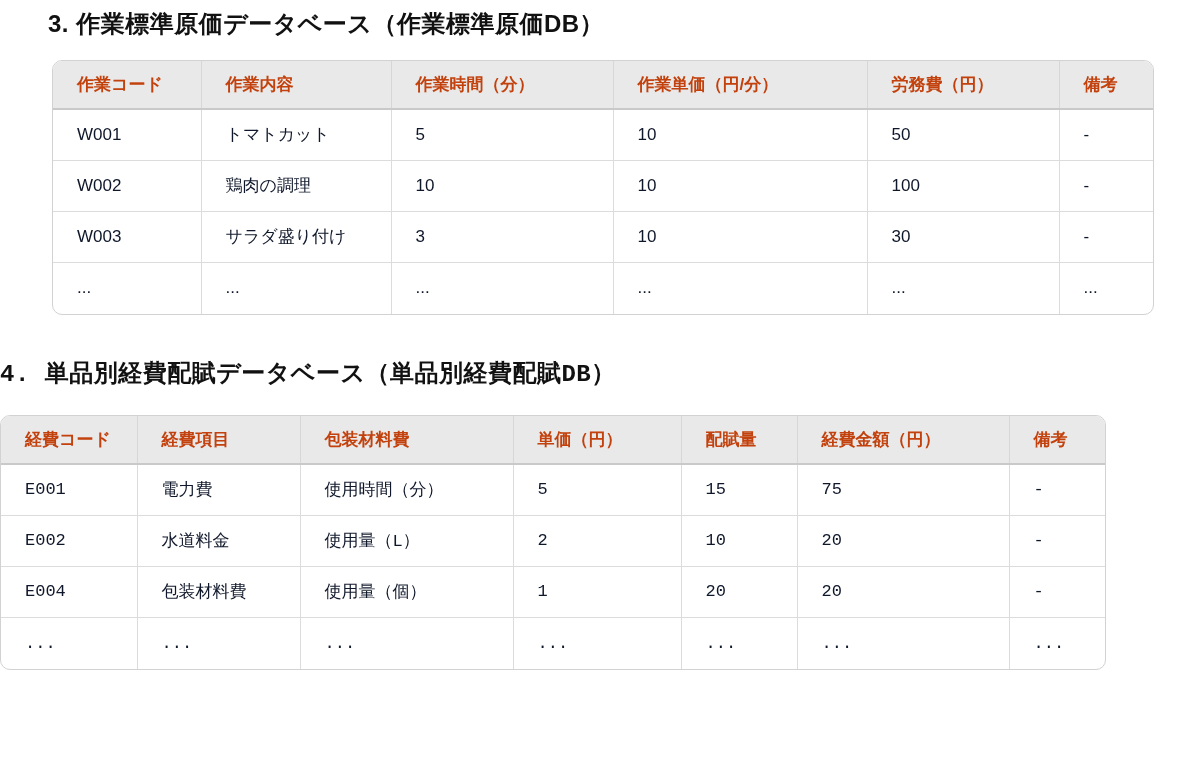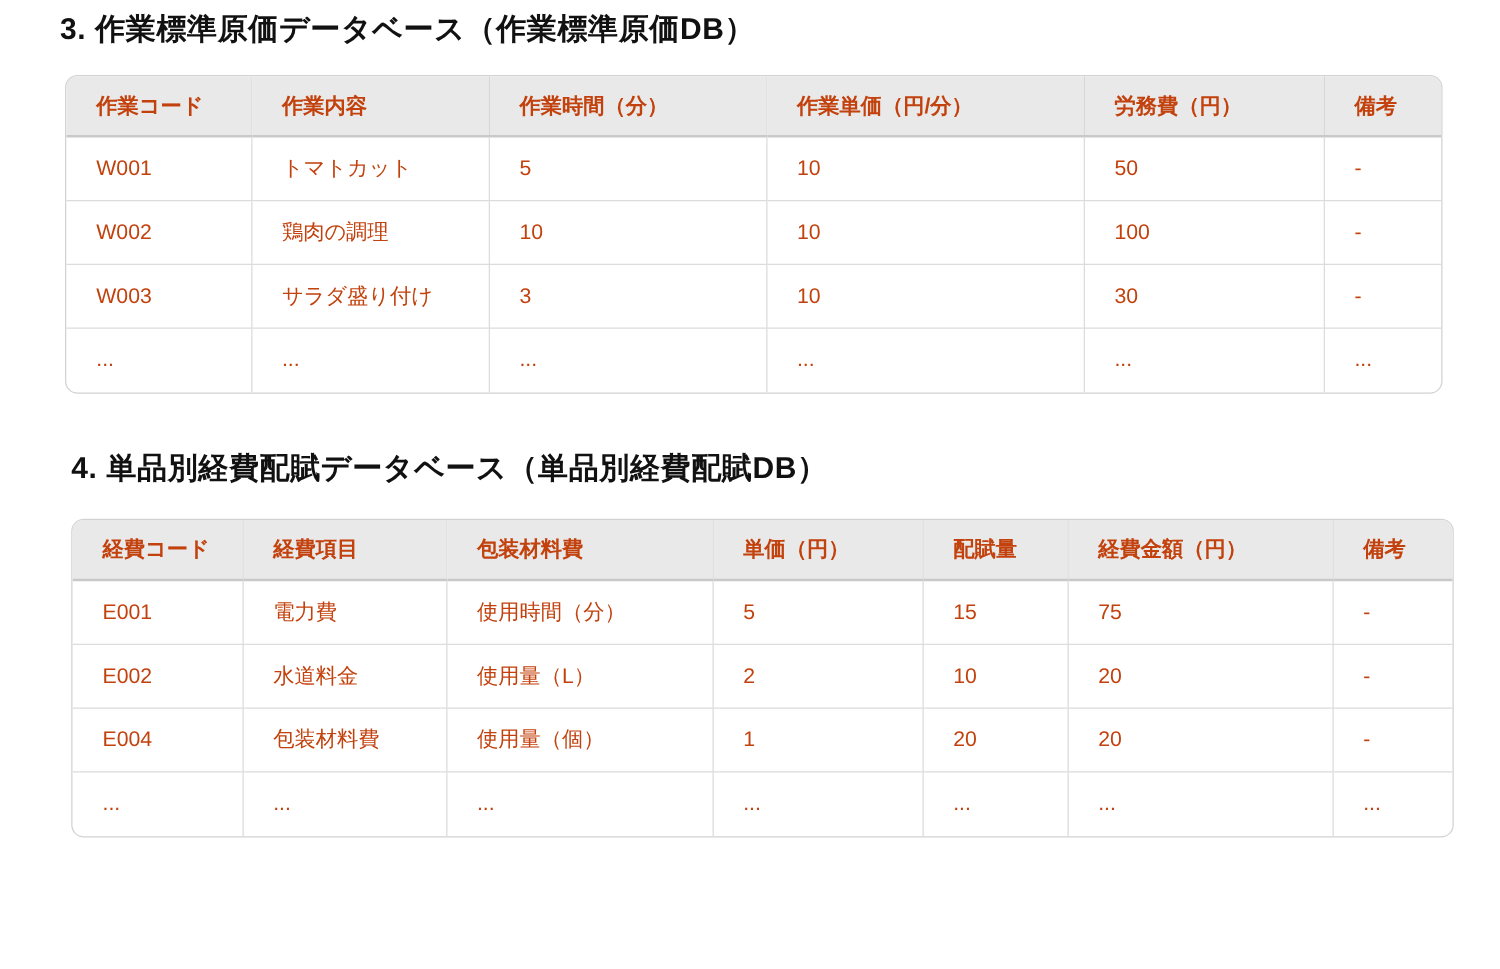--- a/index.html
+++ b/index.html
@@ -8,21 +8,21 @@
     height: 775px;
     background: #ffffff;
     font-family: "Liberation Sans", "DejaVu Sans", sans-serif;
     color: #1c1c1c;
     overflow: hidden;
   }
   .page { width: 1200px; height: 775px; }
 
   .db-section { display: block; }
   .section-1 { padding-left: 48px; padding-top: 10px; }
-  .section-2 { padding-left: 57px; padding-top: 46px; }
+  .section-2 { padding-top: 46px; font-family: Liberation Mono, monospace; }
 
   .section-title {
     font-size: 24px;
     font-weight: bold;
     color: #111111;
     letter-spacing: 0.5px;
     line-height: 28px;
   }
 
   .table-wrap {
@@ -53,21 +53,21 @@
     white-space: nowrap;
     overflow: hidden;
   }
   table.db-table th:last-child { border-right: none; margin-left: 44px; }
   table.db-table td {
     padding: 0 6px 0 24px;
     height: 51px;
     vertical-align: middle;
     border-bottom: 1px solid #dcdcdc;
     border-right: 1px solid #dcdcdc;
-    color: #c2410c;
+    color: #0f172a;
     white-space: nowrap;
     overflow: hidden;
   }
   table.db-table td:last-child { border-right: none; }
   table.db-table tbody tr:last-child td { border-bottom: none; height: 52px; }
 </style>
 </head>
 <body>
 
 <div class="page">

